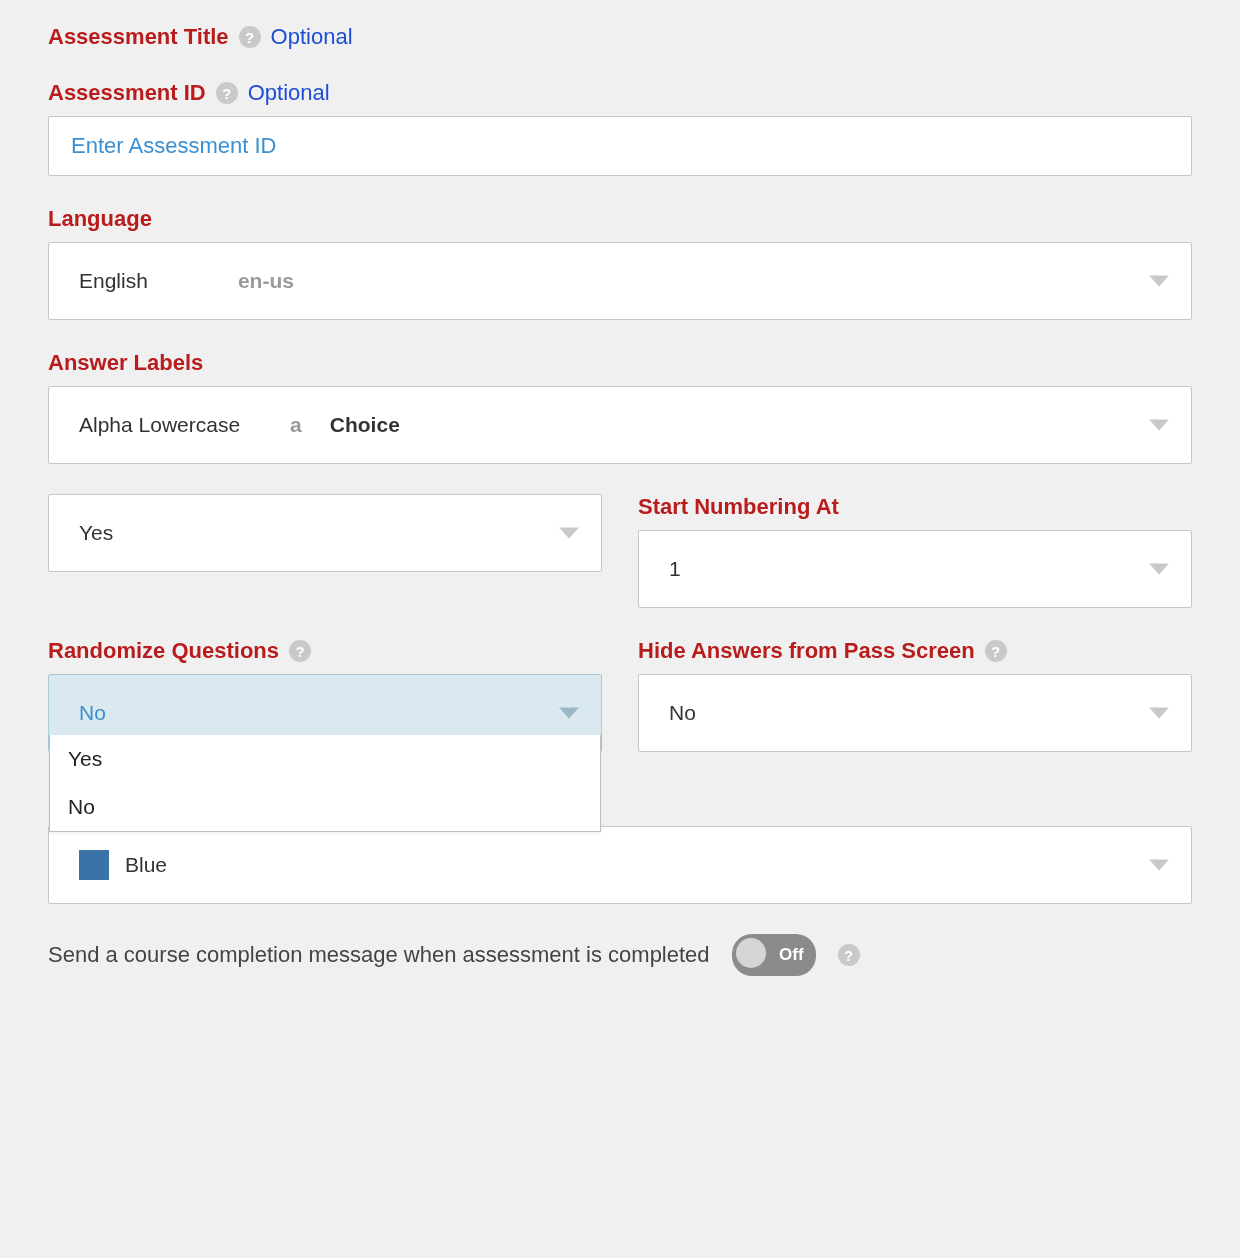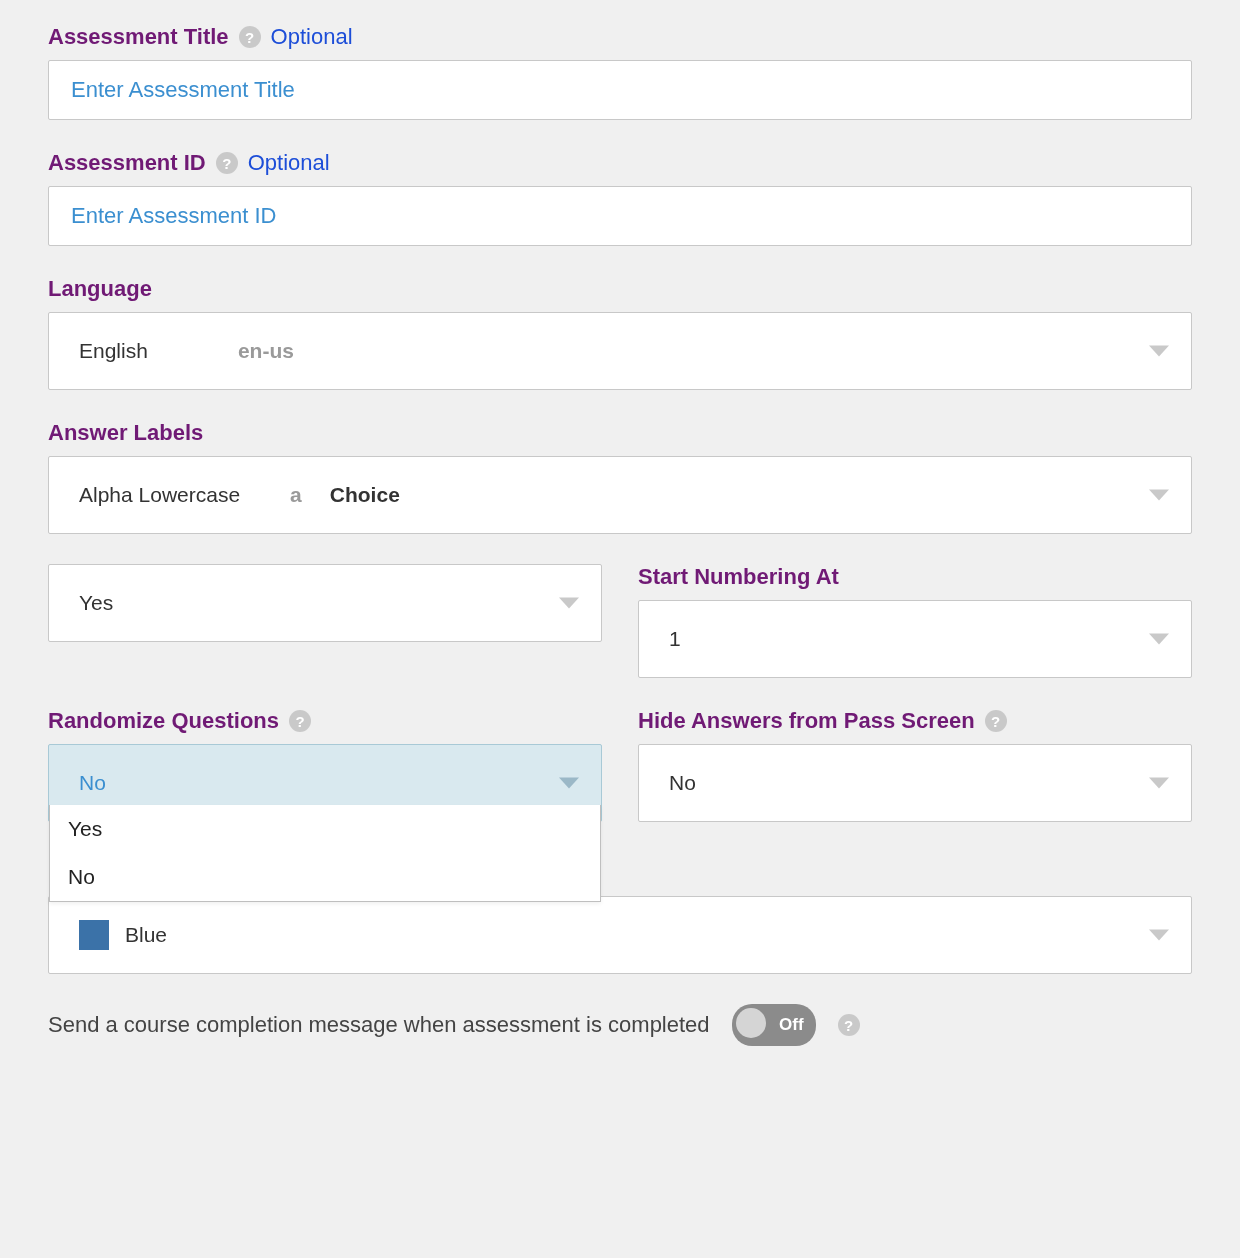--- a/index.html
+++ b/index.html
@@ -7,21 +7,21 @@
     background: #f0f0f0;
     font-family: -apple-system, "Helvetica Neue", Arial, sans-serif;
     padding: 24px 48px 60px 48px;
     color: #3a3a3a;
     font-size: 21px;
   }
   .field { margin-bottom: 30px; position: relative; }
   .row { display: flex; gap: 36px; }
   .row .field { flex: 1; }
   .label-row { display: flex; align-items: center; gap: 10px; margin-bottom: 10px; }
-  .label-text { font-weight: 700; color: #701a75; font-size: 22px; }
+  .label-text { font-weight: 700; color: #b91c1c; font-size: 22px; }
   .help-icon {
     width: 22px; height: 22px; border-radius: 50%;
     background: #c9c9c9; color: #fff;
     display: inline-flex; align-items: center; justify-content: center;
     font-size: 15px; font-weight: 700;
   }
   .optional-text { color: #1d4ed8; font-size: 22px; }
   .text-input {
     width: 100%;
     border: 1px solid #c8c8c8;
@@ -85,21 +85,20 @@
 </style>
 </head>
 <body>
 
 <div class="field">
   <div class="label-row">
     <span class="label-text">Assessment Title</span>
     <span class="help-icon">?</span>
     <span class="optional-text">Optional</span>
   </div>
-  <input class="text-input" type="text" placeholder="Enter Assessment Title" style="">
 </div>
 
 <div class="field">
   <div class="label-row">
     <span class="label-text">Assessment ID</span>
     <span class="help-icon">?</span>
     <span class="optional-text">Optional</span>
   </div>
   <input class="text-input" type="text" placeholder="Enter Assessment ID" style="">
 </div>

